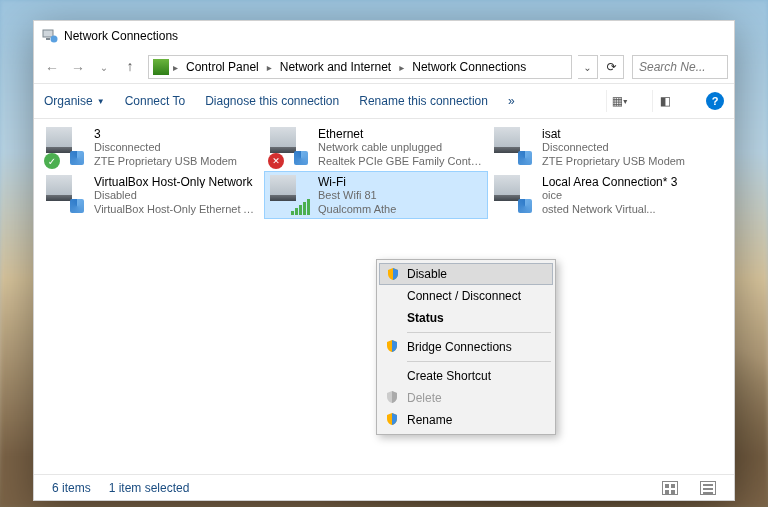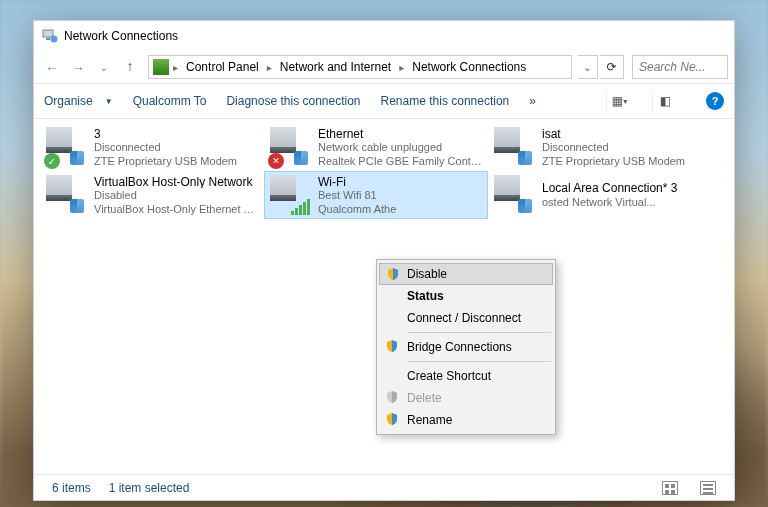--- a/index.html
+++ b/index.html
@@ -47,21 +47,21 @@
 .breadcrumb .crumb { color:#000; font-size:12px; padding:0 4px; cursor:default; flex-shrink:0; }
 .breadcrumb .chev { color:#666; font-size:10px; flex-shrink:0; }
 .breadend { width:20px; height:24px; display:flex; align-items:center; justify-content:center; color:#555; font-size:10px; border:1px solid #ccc; border-left:none; }
 .refresh { width:24px; height:24px; display:flex; align-items:center; justify-content:center; color:#333; border:1px solid #ccc; border-left:none; }
 .searchbox { width:96px; height:24px; border:1px solid #ccc; margin-left:6px; display:flex; align-items:center; padding:6px 6px; color:#777; font-style:italic; }
 
 .cmdbar {
   height:36px; display:flex; align-items:center; padding:0 10px; gap:20px;
   border-top:1px solid #e6e6e6; border-bottom:1px solid #e6e6e6;
 }
-.cmdbar .cmd { color:#1a4c80; font-size:12px; display:flex; align-items:center; gap:12px; cursor:default; }
+.cmdbar .cmd { color:#1a4c80; font-size:12px; display:flex; align-items:center; gap:4px; cursor:default; }
 .cmdbar .cmd .drop { font-size:8px; color:#1a4c80; }
 .cmdbar .spacer { flex:1; }
 .cmdbar .viewctl { width:26px; height:22px; display:flex; align-items:center; justify-content:center; color:#555; font-size:12px; border-left:1px solid #eee; }
 .cmdbar .help { width:18px; height:18px; border-radius:50%; background:#0078d7; color:#fff; display:flex; align-items:center; justify-content:center; font-size:11px; font-weight:bold; margin-left:8px; }
 
 .content { flex:1; position:relative; background:#fff; overflow:hidden; }
 .grid { display:flex; flex-wrap:wrap; align-content:flex-start; padding:4px 6px; gap:0; }
 .item {
   width:224px; height:48px; display:flex; padding:4px 6px; gap:8px;
 }
@@ -167,21 +167,21 @@
     <div class="searchbox">
         <span>Search Ne...</span>
       </div>
   </div>
 
   <div class="cmdbar">
     <div class="cmd">
         <span>Organise</span>
         <span class="drop">▼</span>
       </div>
-    <div class="cmd">Qualcomm To</div>
+    <div class="cmd">Connect To</div>
     <div class="cmd">Diagnose this connection</div>
     <div class="cmd">Rename this connection</div>
     <div class="cmd">»</div>
     <div class="spacer"></div>
     <div class="viewctl">▦<span style="font-size:8px">▾</span></div>
     <div class="viewctl">◧</div>
     <div class="help">?</div>
   </div>
 
   <div class="content">
@@ -235,35 +235,36 @@
           <div class="lines">
             <div class="l1">Wi-Fi</div>
             <div class="l2">Best Wifi  81</div>
             <div class="l3">Qualcomm Athe</div>
           </div>
         </div>
         <div class="item">
           <div class="icn netadapter"></div>
           <div class="lines">
             <div class="l1">Local Area Connection* 3</div>
+            <div class="l2">oice</div>
             <div class="l3">osted Network Virtual...</div>
           </div>
         </div>
       </div>
 
     <div class="ctxmenu">
       <div class="mitem highlight">
         <span class="shield"><svg viewBox="0 0 14 14">
               <path d="M7 1 L12 3 V7 C12 10 9.5 12.5 7 13 C4.5 12.5 2 10 2 7 V3 Z" fill="#ffb100"></path>
               <path d="M7 1 L12 3 V7 C12 10 9.5 12.5 7 13 Z" fill="#3b8de0"></path>
             </svg></span>
         <span>Disable</span>
       </div>
+      <div class="mitem">Connect / Disconnect</div>
       <div class="mitem bold">Status</div>
-      <div class="mitem">Connect / Disconnect</div>
       <div class="sep"></div>
       <div class="mitem">
         <span class="shield"><svg viewBox="0 0 14 14">
               <path d="M7 1 L12 3 V7 C12 10 9.5 12.5 7 13 C4.5 12.5 2 10 2 7 V3 Z" fill="#ffb100"></path>
               <path d="M7 1 L12 3 V7 C12 10 9.5 12.5 7 13 Z" fill="#3b8de0"></path>
             </svg></span>
         <span>Bridge Connections</span>
       </div>
       <div class="sep"></div>
       <div class="mitem">Create Shortcut</div>

